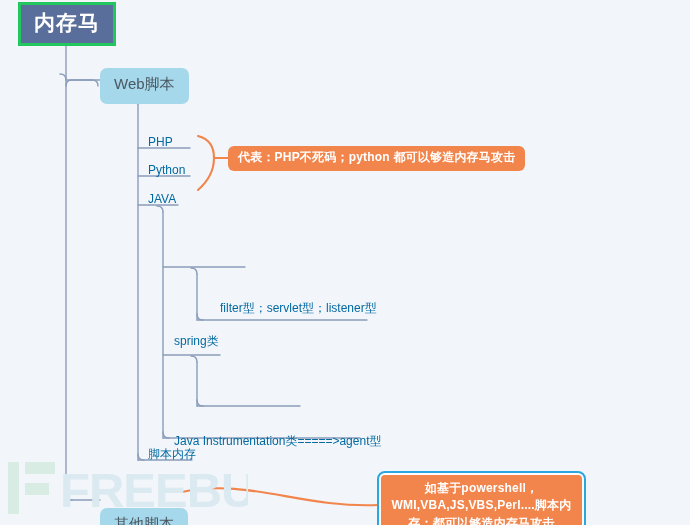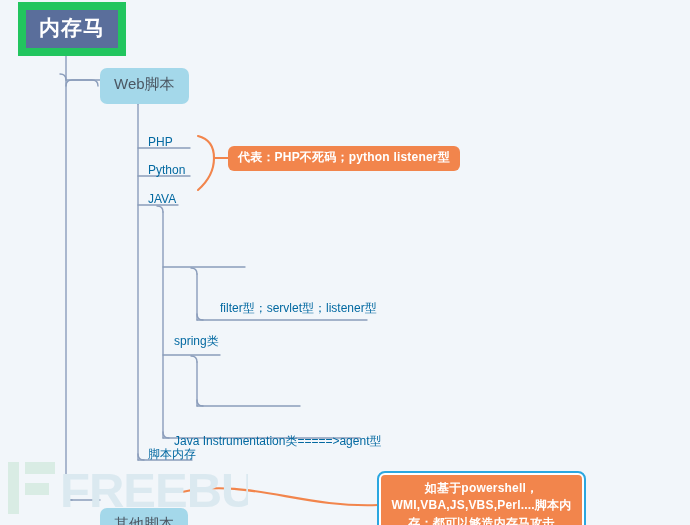--- a/index.html
+++ b/index.html
@@ -42,21 +42,21 @@
   
   .node {
     position: absolute;
     box-sizing: border-box;
     white-space: nowrap;
     line-height: 1.15;
   }
 
   .root-node {
     background: #5a6e9b;
-    border: 8px solid #22c55e;
+    border: 3px solid #22c55e;
     color: #ffffff;
     font-size: 21px;
     font-weight: bold;
     letter-spacing: 1px;
     padding: 6px 13px 8px 13px;
     text-align: center;
   }
 
   .branch-node {
     background: #a4d8ea;
@@ -178,17 +178,17 @@
   <div class="node leaf-node" style="left:144px; top:446px;">脚本内存</div>
 
 
   <div class="node leaf-node" style="left:216px; top:300px;">filter型；servlet型；listener型</div>
 
   <div class="node leaf-node" style="left:170px; top:333px;">spring类</div>
 
 
   <div class="node leaf-node" style="left:170px; top:433px;">Java Instrumentation类=====&gt;agent型</div>
 
-  <div class="node callout" style="left:228px; top:146px;">代表：PHP不死码；python listener型</div>
+  <div class="node callout" style="left:228px; top:146px;">代表：PHP不死码；python 都可以够造内存马攻击</div>
 
   <div class="node callout selected" style="left:379px; top:473px; width:205px;">如基于powershell，WMI,VBA,JS,VBS,Perl....脚本内存；都可以够造内存马攻击</div>
 
 </div>
 
 </body></html>

